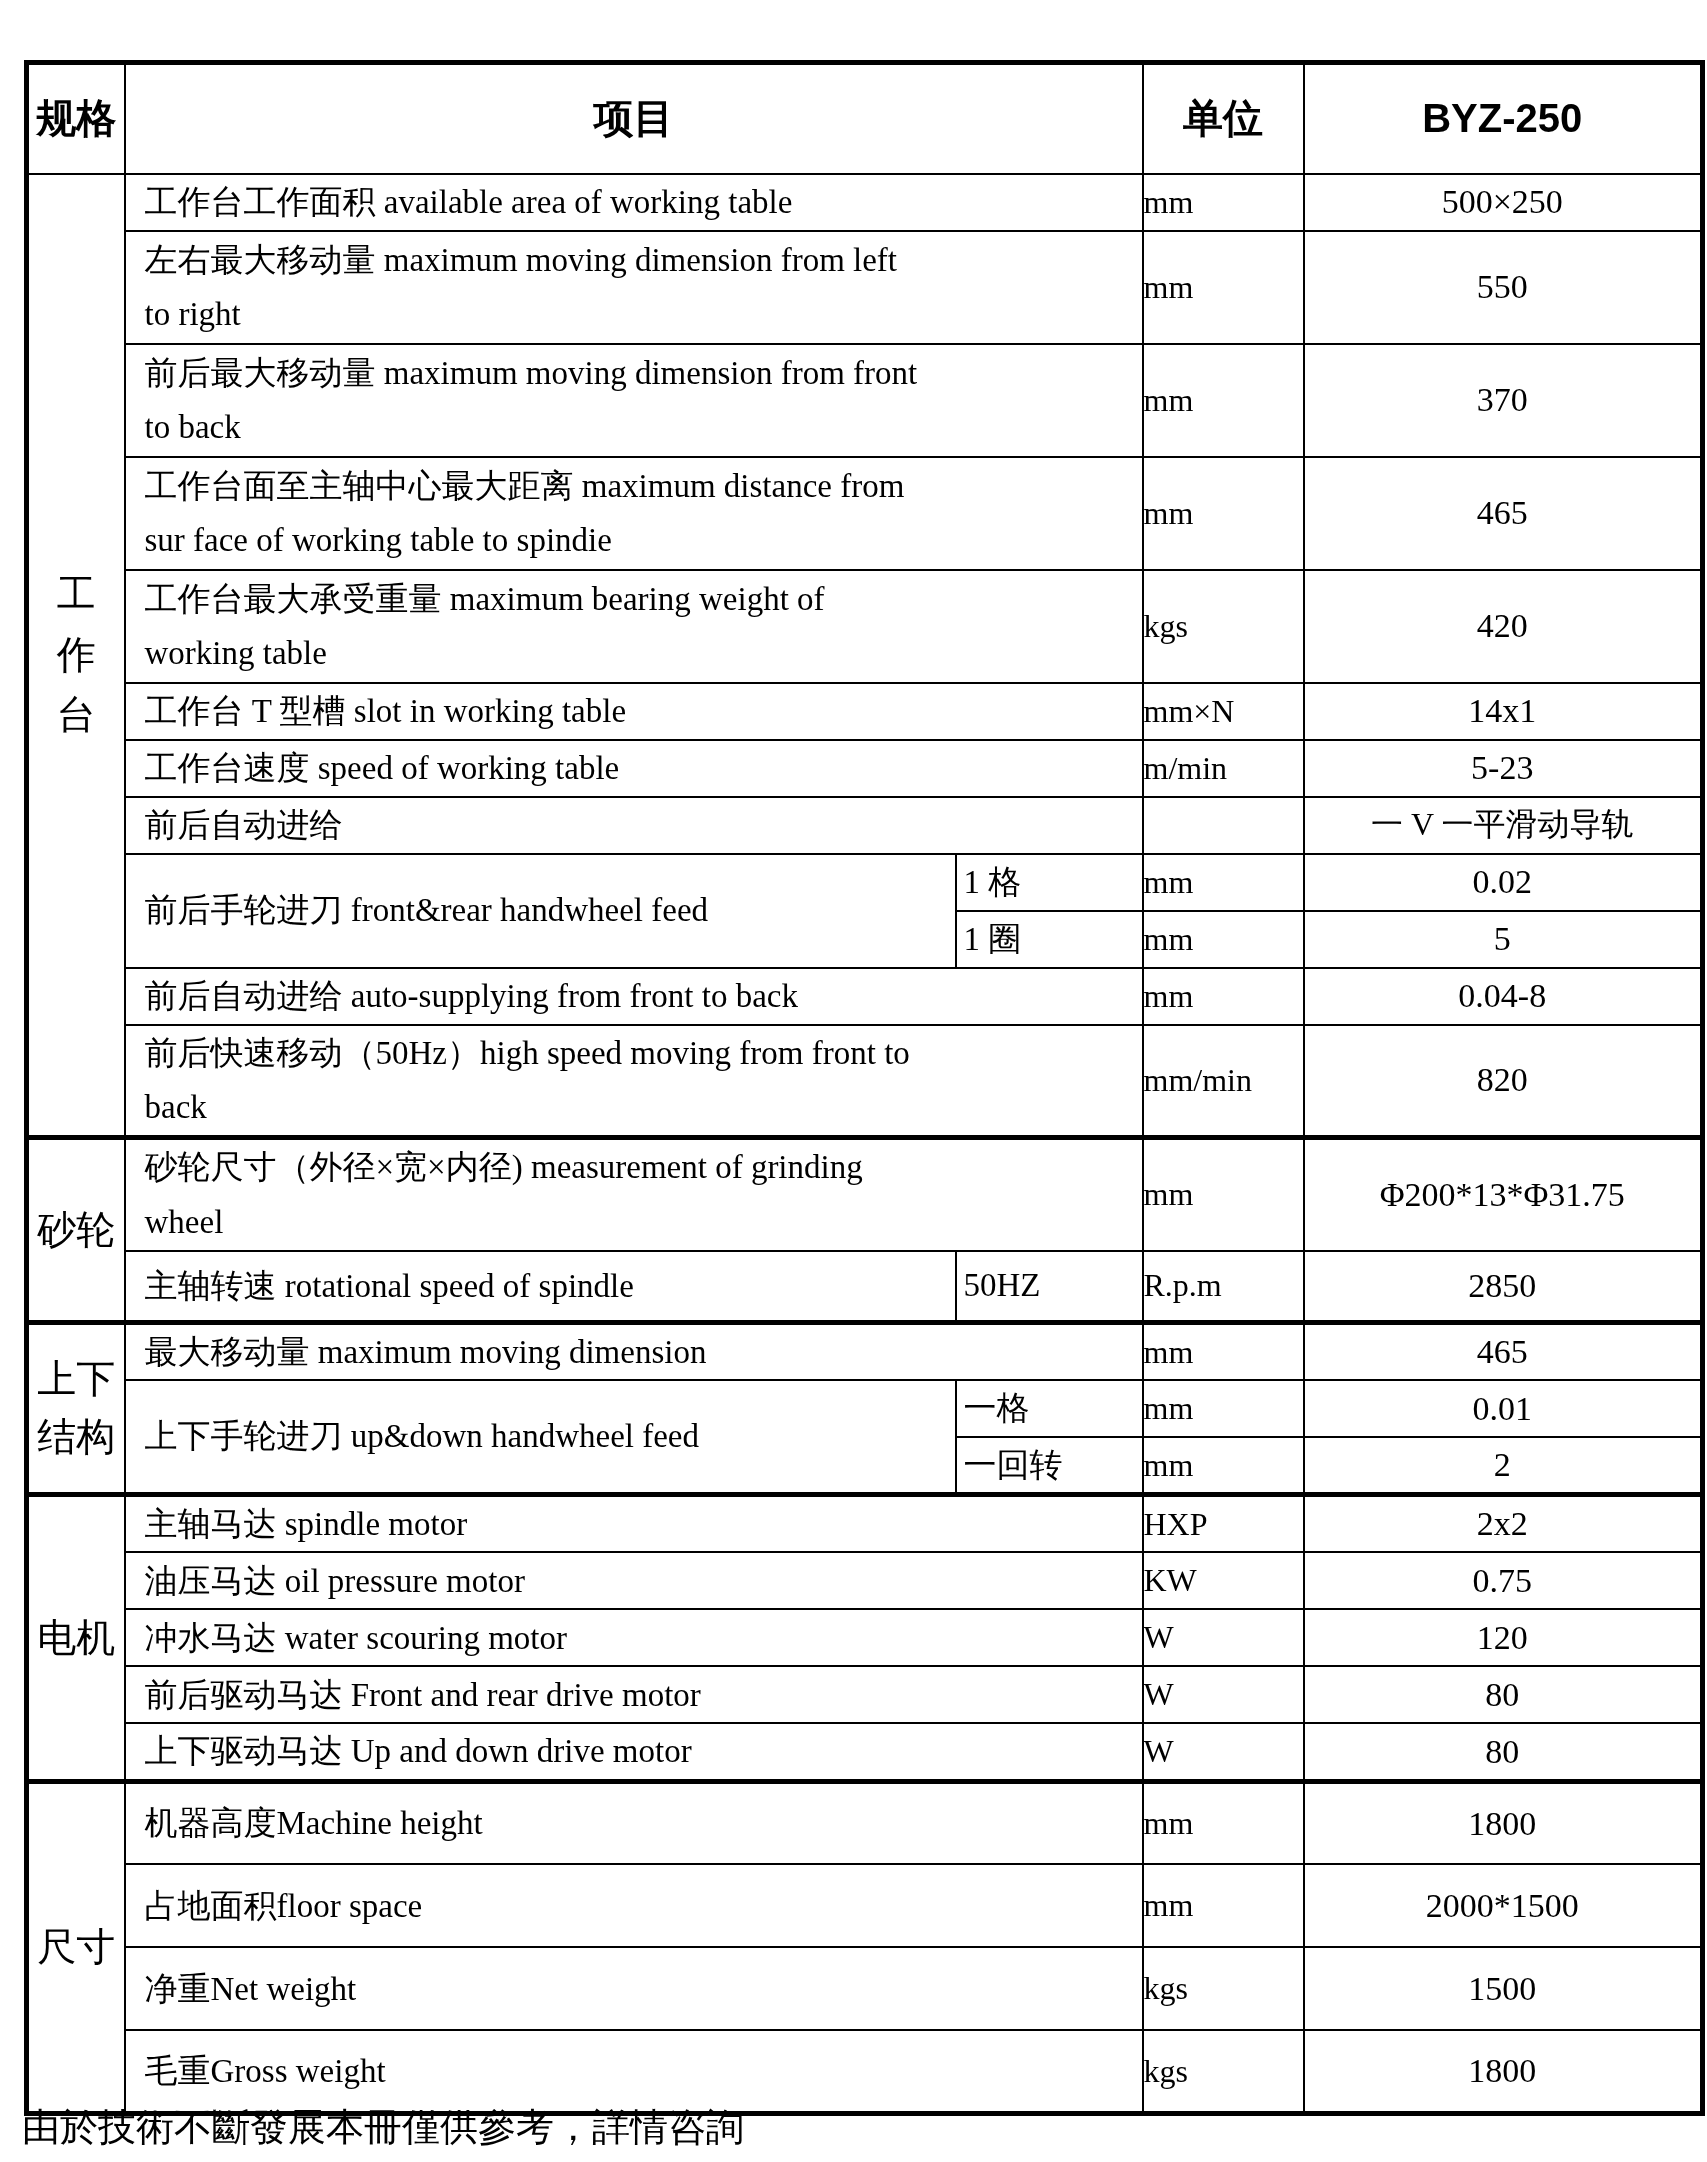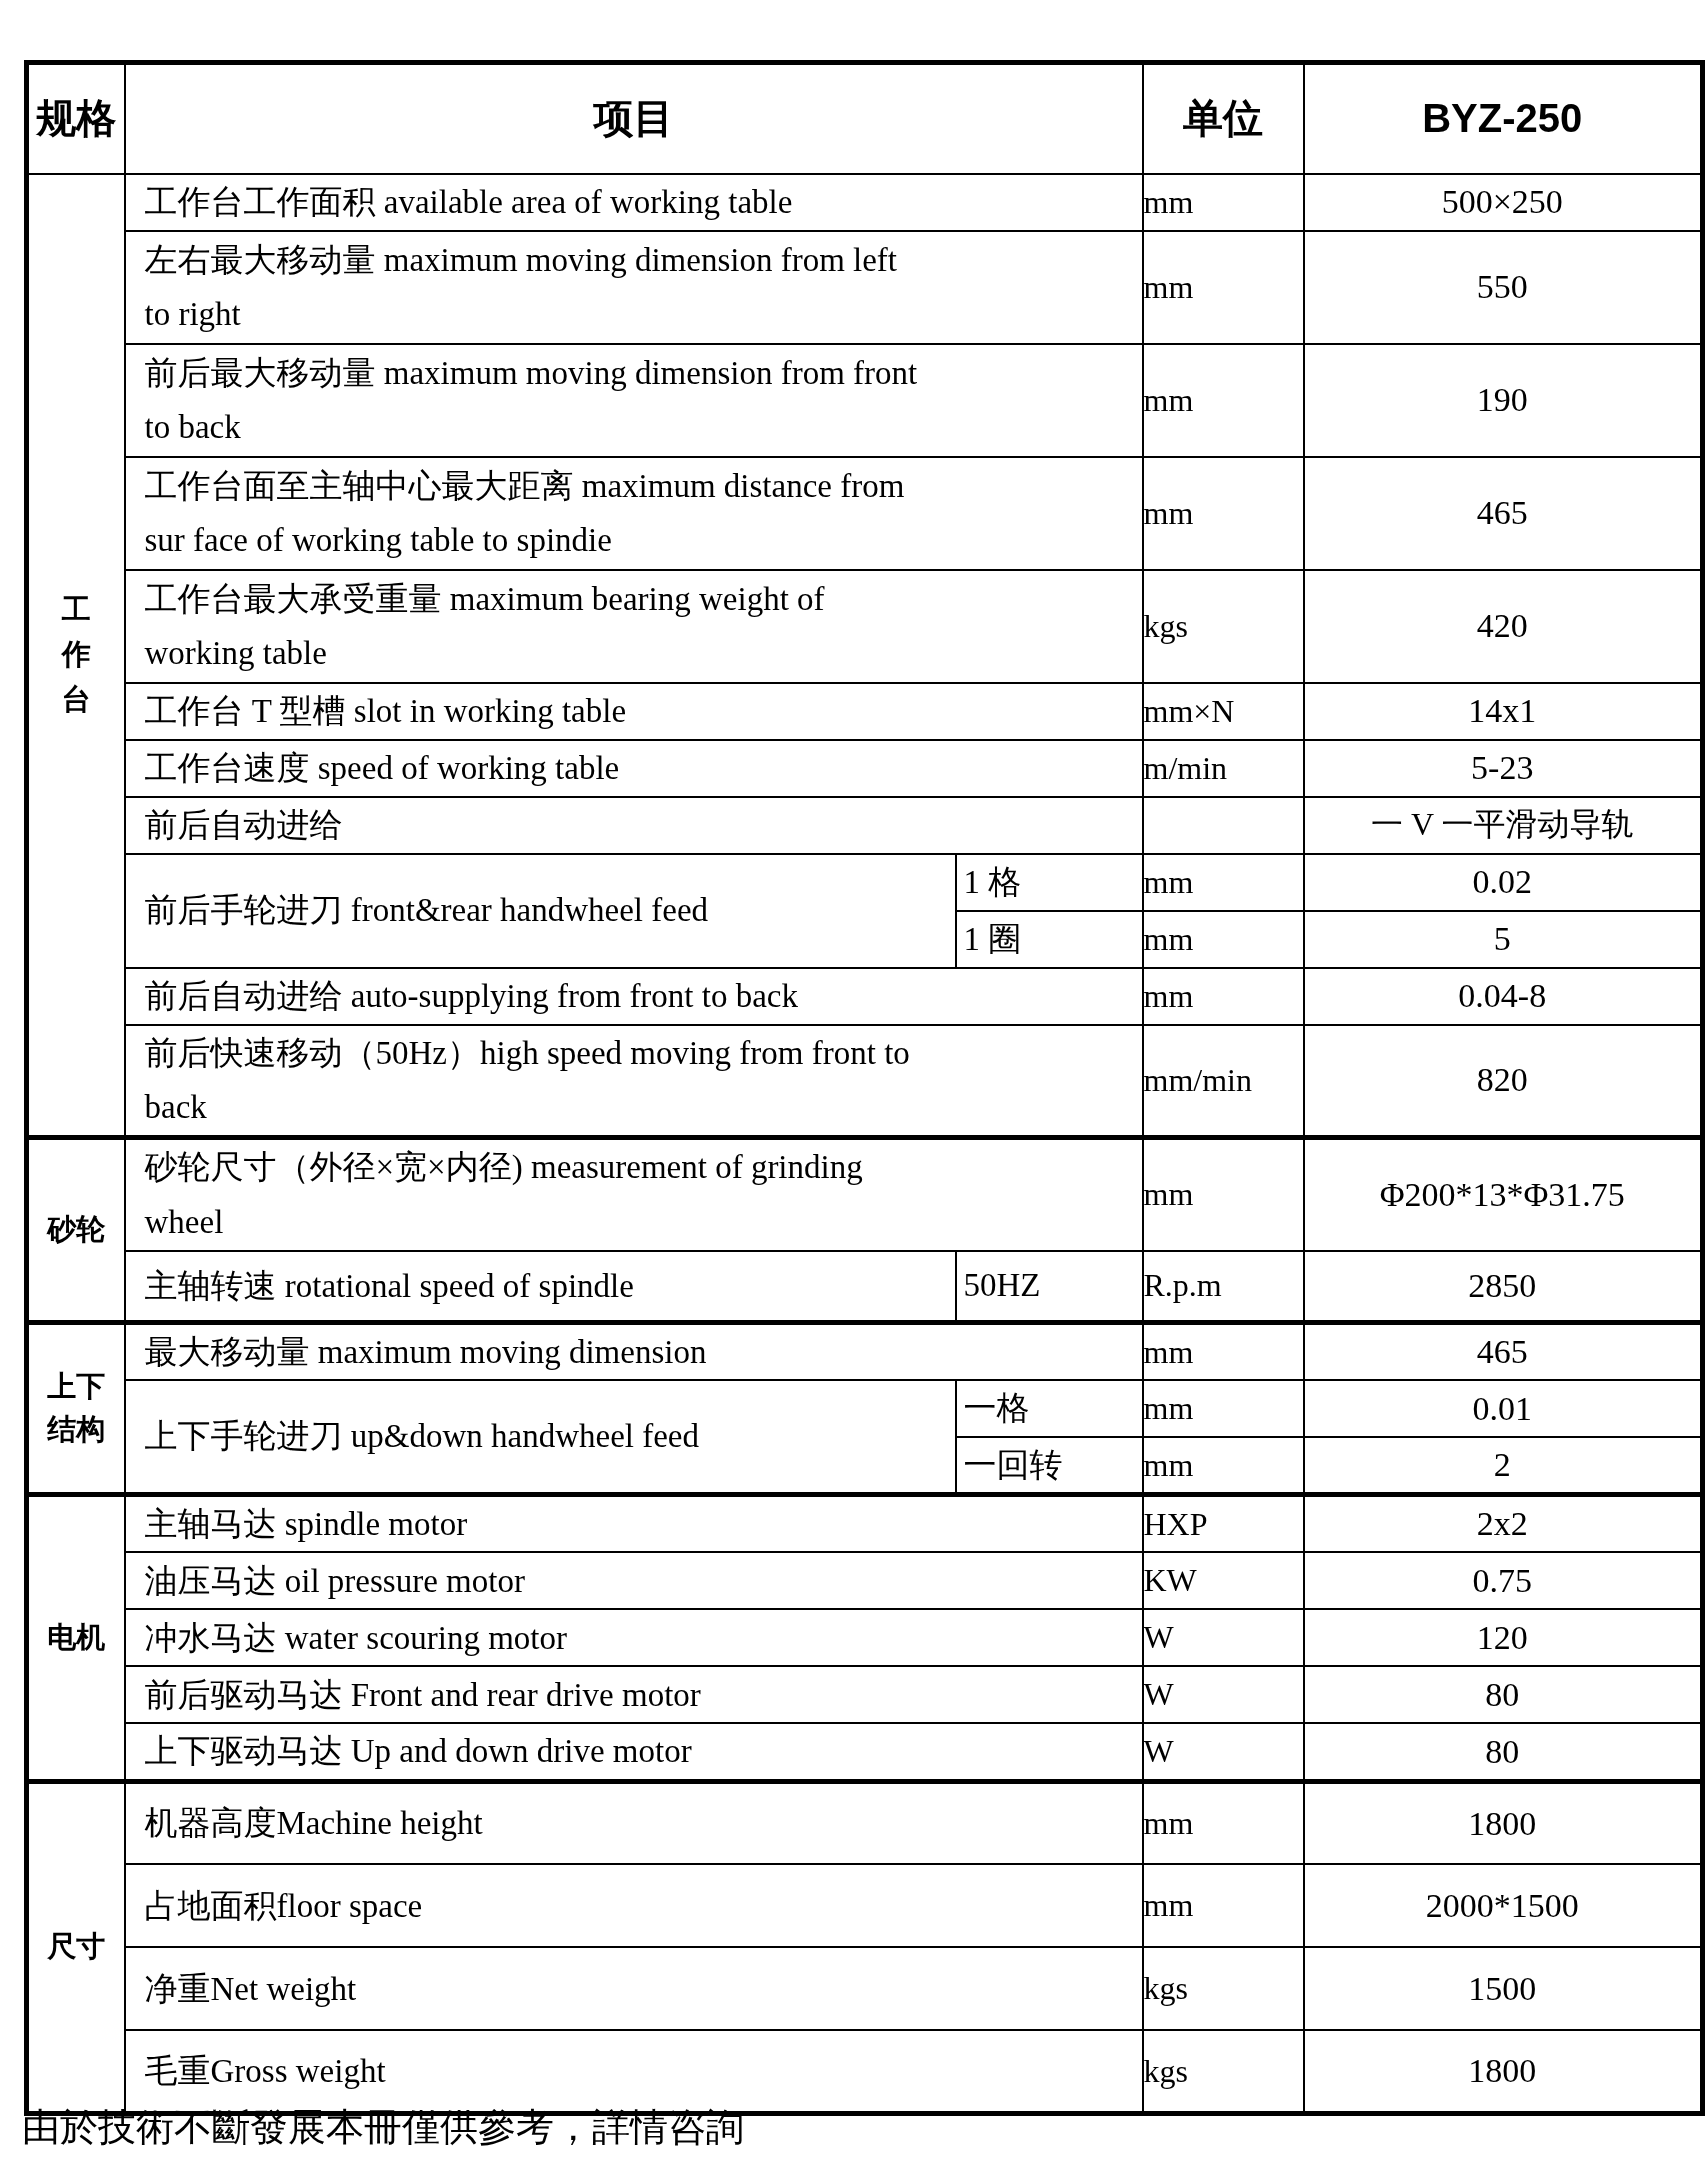--- a/index.html
+++ b/index.html
@@ -32,21 +32,21 @@
   tr.hh{height:111px;}
   
   th{
     font-family:"Liberation Sans","DejaVu Sans",sans-serif;
     font-weight:bold;font-size:40px;text-align:center;
   }
   
   td.spec-cell{
     text-align:center;
     font-family:"Liberation Sans","DejaVu Sans",sans-serif;
-    font-weight:bold;font-size:29px;
+    font-weight:normal;font-size:39px;
   }
   td.spec-cell .v1{display:inline-block;width:1.15em;line-height:1.55;word-break:break-all;text-align:center;}
   td.spec-cell .v2{display:inline-block;width:2.3em;line-height:1.5;word-break:break-all;text-align:center;}
   
   td.item{
     font-size:33px;line-height:1.65;
     padding-left:19px;padding-right:1px;
     white-space:pre-line;
     text-align:left;
   }
@@ -91,21 +91,21 @@
   <tr class="h2">
     <td class="item" colspan="2">左右最大移动量 maximum moving dimension from left
 to right</td>
     <td class="unit">mm</td>
     <td class="val">550</td>
   </tr>
   <tr class="h2">
     <td class="item" colspan="2">前后最大移动量 maximum moving dimension from front
 to back</td>
     <td class="unit">mm</td>
-    <td class="val">190</td>
+    <td class="val">370</td>
   </tr>
   <tr class="h2">
     <td class="item" colspan="2">工作台面至主轴中心最大距离 maximum distance from
 sur face of working table to spindie</td>
     <td class="unit">mm</td>
     <td class="val">465</td>
   </tr>
   <tr class="h2">
     <td class="item" colspan="2">工作台最大承受重量 maximum bearing weight of
 working table</td>

